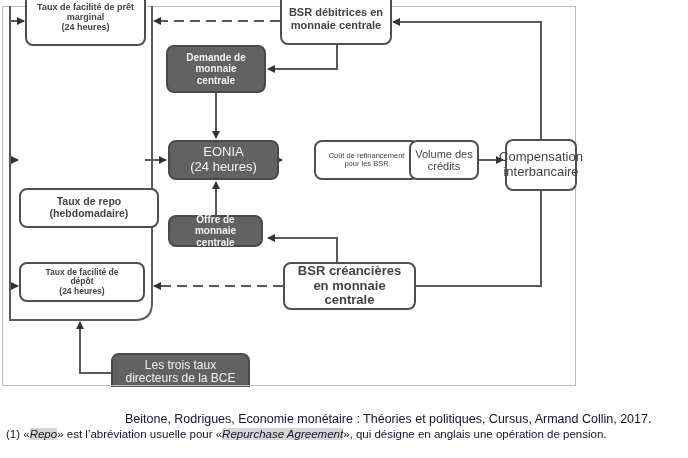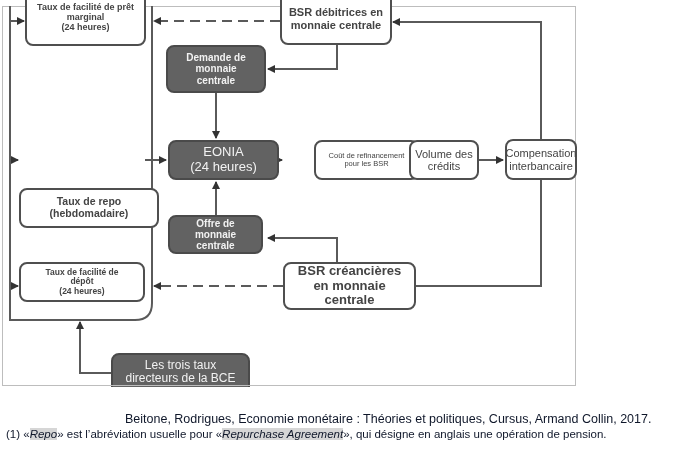--- a/index.html
+++ b/index.html
@@ -83,25 +83,25 @@
 (24 heures)</span>
   </div>
 <div class="node" style="left:286px;top:140px;width:105px;height:40px;font-size:7.5px;font-weight:normal;margin-left:28px;">
     <span>Coût de refinancement
 pour les BSR</span>
   </div>
 <div class="node" style="left:409px;top:140px;width:70px;height:40px;font-size:11px;font-weight:normal;">
     <span>Volume des
 crédits</span>
   </div>
-<div class="node" style="left:505px;top:139px;width:72px;height:41px;font-size:11px;font-weight:normal;">
+<div class="node" style="left:505px;top:139px;width:72px;height:52px;font-size:13px;font-weight:normal;">
     <span>Compensation
 interbancaire</span>
   </div>
-<div class="node dark" style="left:168px;top:215px;width:95px;height:39px;font-size:10px;text-align:center;">
+<div class="node dark" style="left:168px;top:215px;width:95px;height:32px;font-size:10px;text-align:center;">
     <span>Offre de
 monnaie
 centrale</span>
   </div>
 <div class="node" style="left:19px;top:262px;width:126px;height:40px;font-size:8.5px;">
     <span>Taux de facilité de
 dépôt
 (24 heures)</span>
   </div>
 <div class="node" style="left:283px;top:262px;width:133px;height:48px;font-size:13px;">

